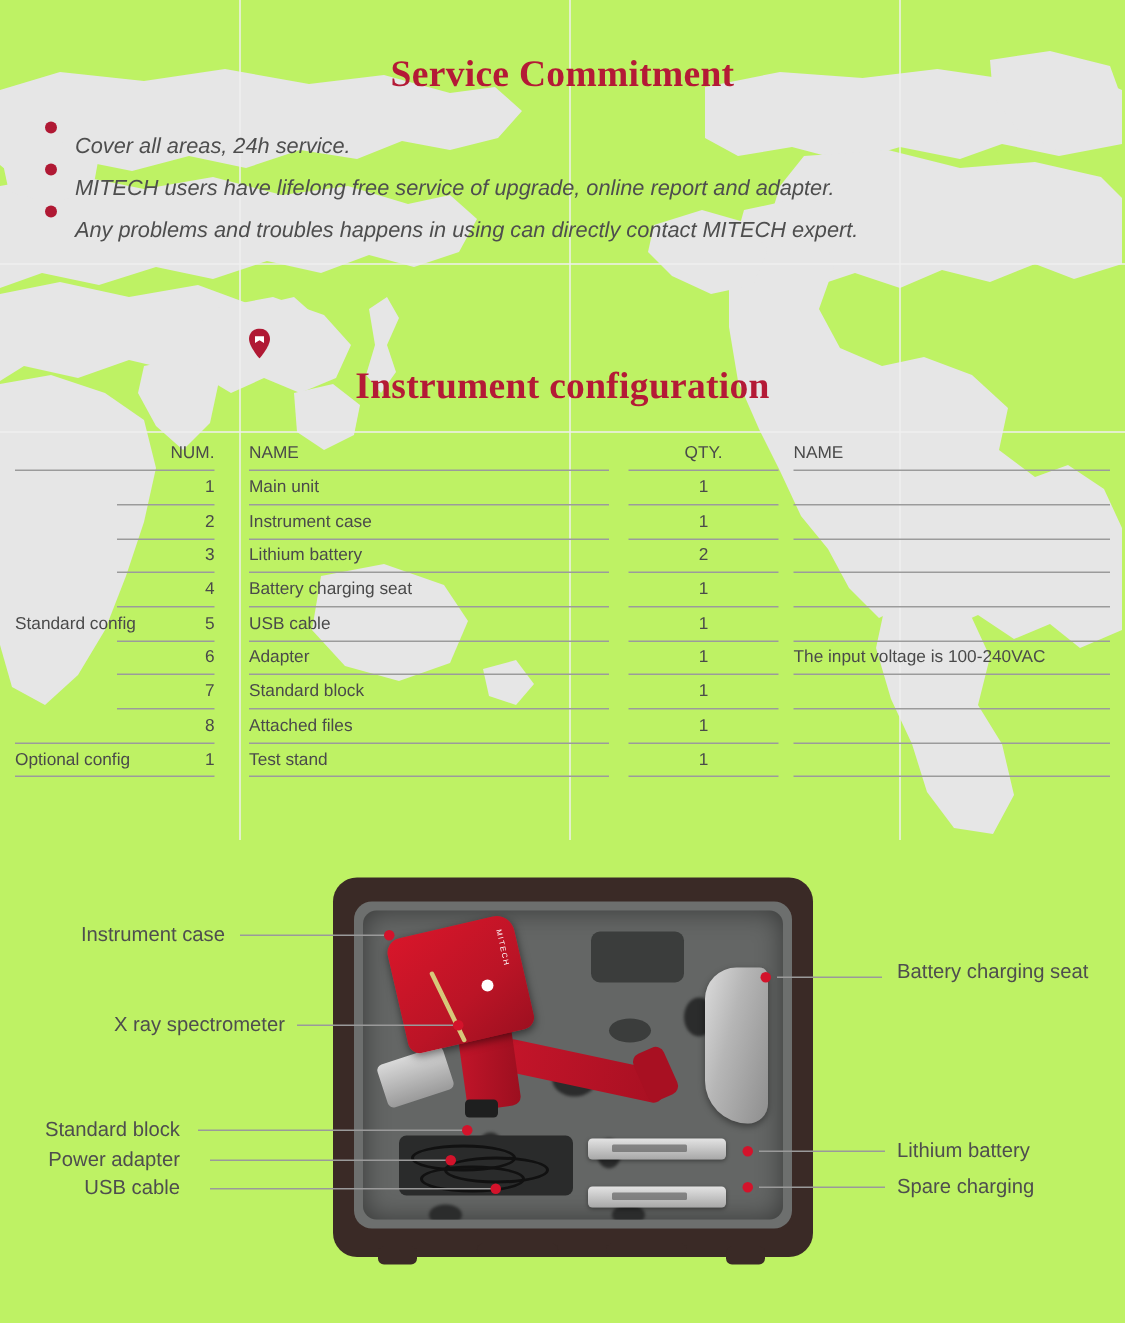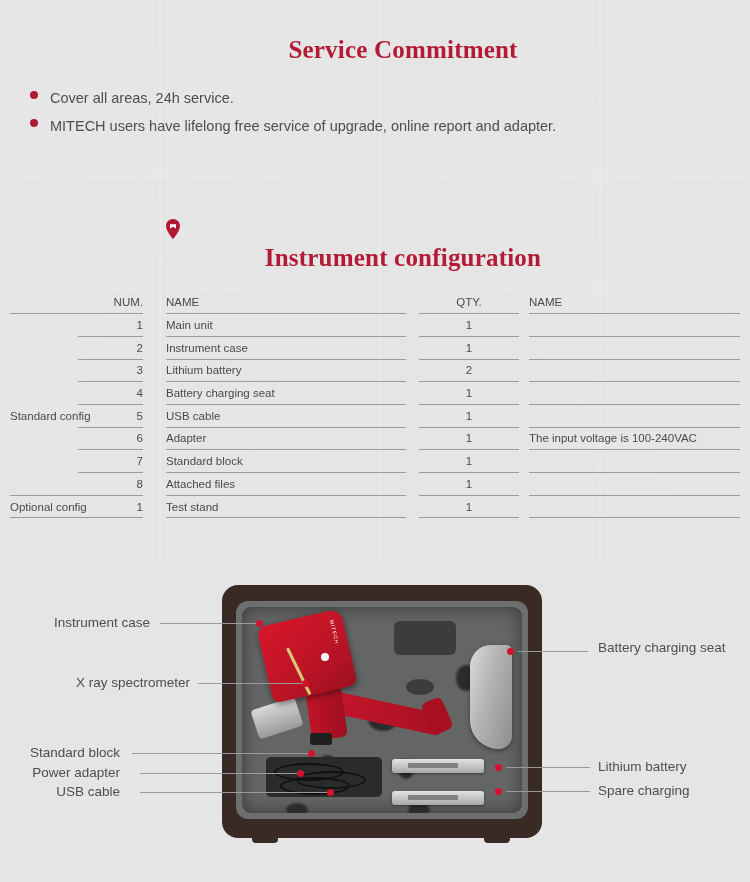--- a/index.html
+++ b/index.html
@@ -5,23 +5,22 @@
   * { box-sizing: border-box; margin: 0; padding: 0; }
   html, body {
     width: 750px; height: 882px;
     background: #ffffff;
     font-family: "Liberation Sans", sans-serif;
     overflow: hidden;
   }
   #page {
     position: relative;
     width: 750px; height: 882px;
-    background: #e5e5e5;
+    background: #bef264;
     overflow: hidden;
-    padding-left: 28px;
   }
 
   
   #map-watermark {
     position: absolute;
     left: 0; top: 0;
     width: 750px; height: 560px;
     z-index: 0;
     pointer-events: none;
   }
@@ -42,22 +41,23 @@
 
   
   #commitment-list {
     position: absolute;
     left: 30px; top: 84px;
     width: 690px;
     z-index: 3;
   }
   .bullet-row {
     display: flex;
-    align-items: center;
+    align-items: flex-start;
     height: 28px;
+    font-style: italic;
   }
   .bullet-dot {
     width: 8px; height: 8px;
     border-radius: 50%;
     background: #b01934;
     flex: 0 0 8px;
     position: relative;
     top: -3px;
     margin-right: 12px;
   }
@@ -382,20 +382,24 @@
   <div class="section-title" id="title-service">Service Commitment</div>
 
   <div id="commitment-list">
     <div class="bullet-row">
       <span class="bullet-dot"></span>
       <span class="bullet-text">Cover all areas, 24h service.</span>
     </div>
     <div class="bullet-row">
       <span class="bullet-dot"></span>
       <span class="bullet-text">MITECH users have lifelong free service of upgrade, online report and adapter.</span>
+    </div>
+    <div class="bullet-row">
+      <span class="bullet-dot"></span>
+      <span class="bullet-text">Any problems and troubles happens in using can directly contact MITECH expert.</span>
     </div>
   </div>
 
   <svg id="map-pin" viewBox="0 0 14 20">
     <path d="M7 0 C3.1 0 0 3.1 0 7 C0 12 7 20 7 20 C7 20 14 12 14 7 C14 3.1 10.9 0 7 0 Z" fill="#b01934"></path>
     <path d="M4 5.2 h6 v4.4 l-3 -1.8 l-3 1.8 Z" fill="#ffffff"></path>
   </svg>
 
   <div class="section-title" id="title-config">Instrument configuration</div>
 

